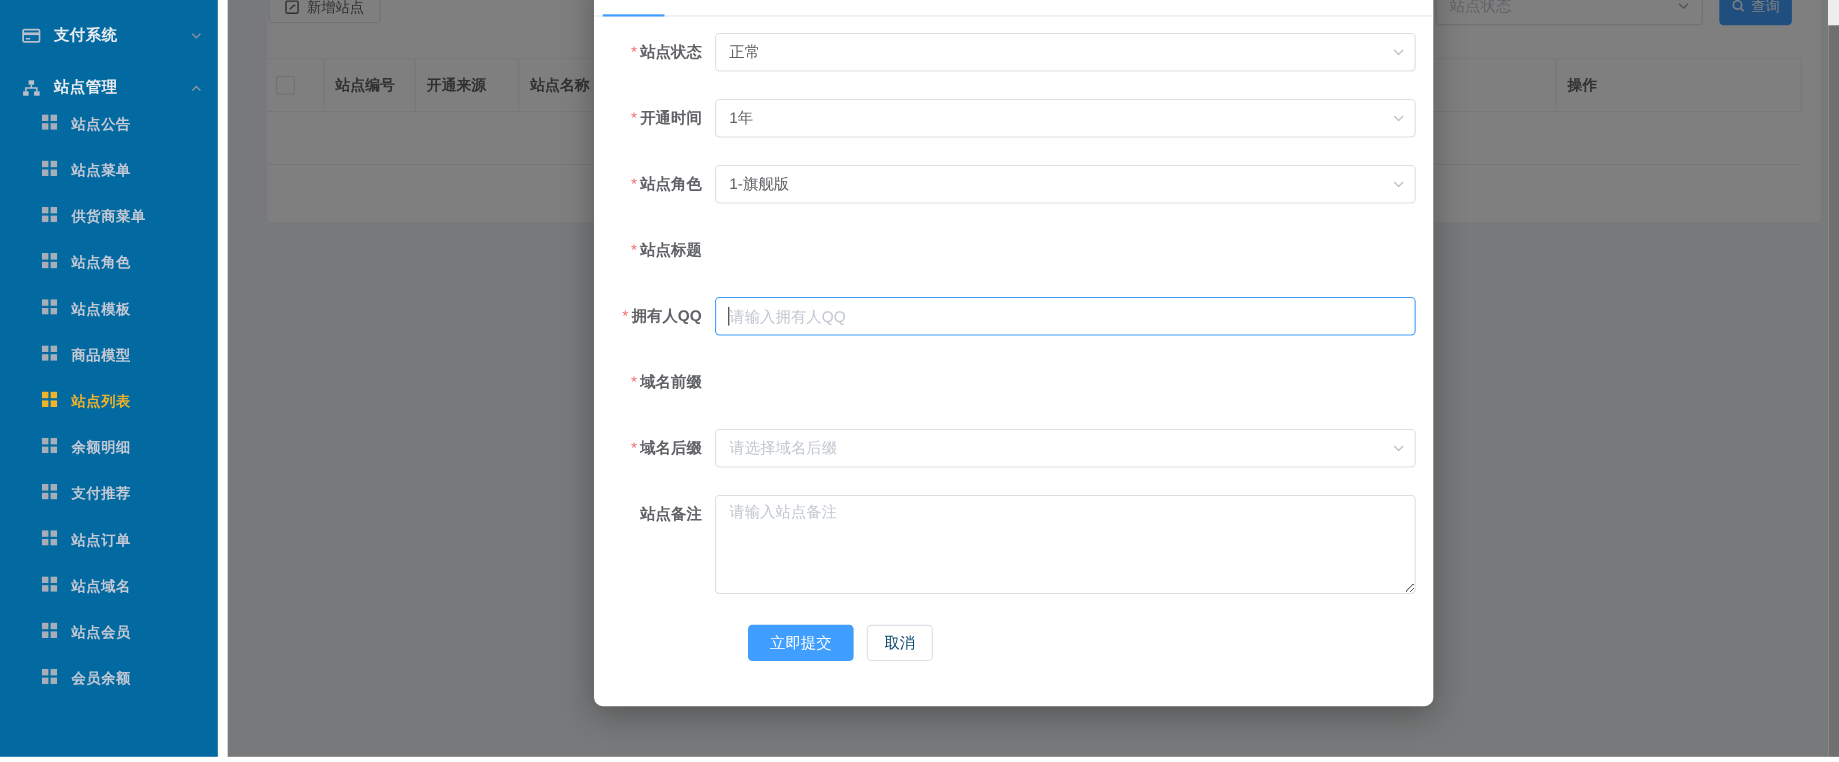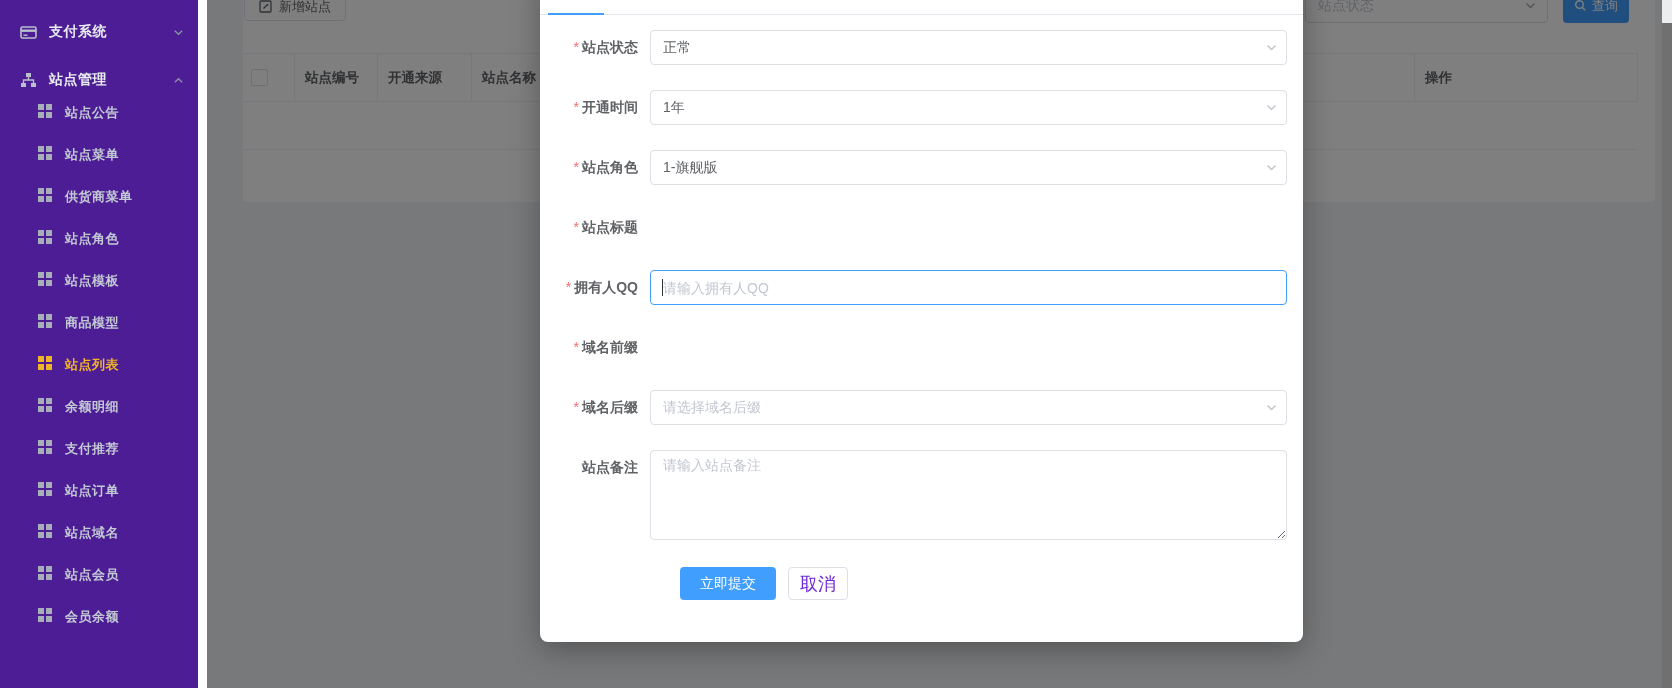--- a/index.html
+++ b/index.html
@@ -1,20 +1,20 @@
 <!DOCTYPE html>
 <html><head>
 <meta charset="utf-8">
 <style>
   html,body{margin:0;padding:0;}
   .app{position:relative;width:1672px;height:693px;background:#ffffff;overflow:hidden;
        font-family:"Liberation Sans",sans-serif;-webkit-font-smoothing:antialiased;}
 
   
-  .sidebar{position:absolute;left:0;top:0;width:198px;height:688px;background:#4c1d95;overflow:hidden;}
+  .sidebar{position:absolute;left:0;top:0;width:198px;height:688px;background:#0369a1;overflow:hidden;}
   .side-group{display:flex;align-items:center;height:48px;padding:0 14px 0 20px;color:#E8EBF0;font-size:14px;cursor:pointer;}
   .side-group .gico{width:17px;height:17px;margin-right:12px;flex:0 0 auto;color:#B9C0CB;}
   .side-group .glabel{flex:1;font-weight:700;letter-spacing:.5px;}
   .side-group .chev{width:11px;height:11px;color:#8A93A1;flex:0 0 auto;}
   .sidebar{padding-top:8px;box-sizing:border-box;}
   .side-item{display:flex;align-items:flex-start;height:42px;padding-left:38px;color:#C3C9D4;font-size:13px;cursor:pointer;}
   .side-item .sq{width:14px;height:14px;margin-right:13px;color:#A7AEBA;flex:0 0 auto;}
   .side-item .silabel{font-weight:700;letter-spacing:.5px;}
   .side-item.active{color:#F0B429;}
   .side-item.active .sq{color:#F0B429;}
@@ -66,22 +66,22 @@
   .fctl.focused input.tin{border-color:#409EFF;}
   .caret{position:absolute;left:12px;top:9px;width:1px;height:17px;background:#303133;}
   .ph{color:#C2C7D0;}
   textarea.ta{width:100%;height:90px;box-sizing:border-box;border:1px solid #DCDFE6;border-radius:4px;
               padding:6px 12px;font-size:14px;color:#606266;font-family:"Liberation Sans",sans-serif;
               resize:both;outline:none;}
   textarea.ta::placeholder{color:#C2C7D0;}
   .btnrow{display:flex;margin:23px 0 0 132px;}
   .btn-submit{height:33px;padding:0 20px;background:#409EFF;color:#fff;border:none;border-radius:4px;font-size:14px;
               font-family:"Liberation Sans",sans-serif;}
-  .btn-cancel{height:33px;width:60px;margin-left:12px;background:#fff;color:#6d28d9;border:1px solid #DCDFE6;
-              border-radius:4px;font-size:18px;font-family:"Liberation Sans",sans-serif;}
+  .btn-cancel{height:33px;width:60px;margin-left:12px;background:#fff;color:#0c4a6e;border:1px solid #DCDFE6;
+              border-radius:4px;font-size:14px;font-family:"Liberation Sans",sans-serif;}
   svg{display:block;}
 </style>
 </head>
 <body>
 
 <div class="app">
 
   <nav class="sidebar">
     <div class="side-group">
       <span class="gico">

